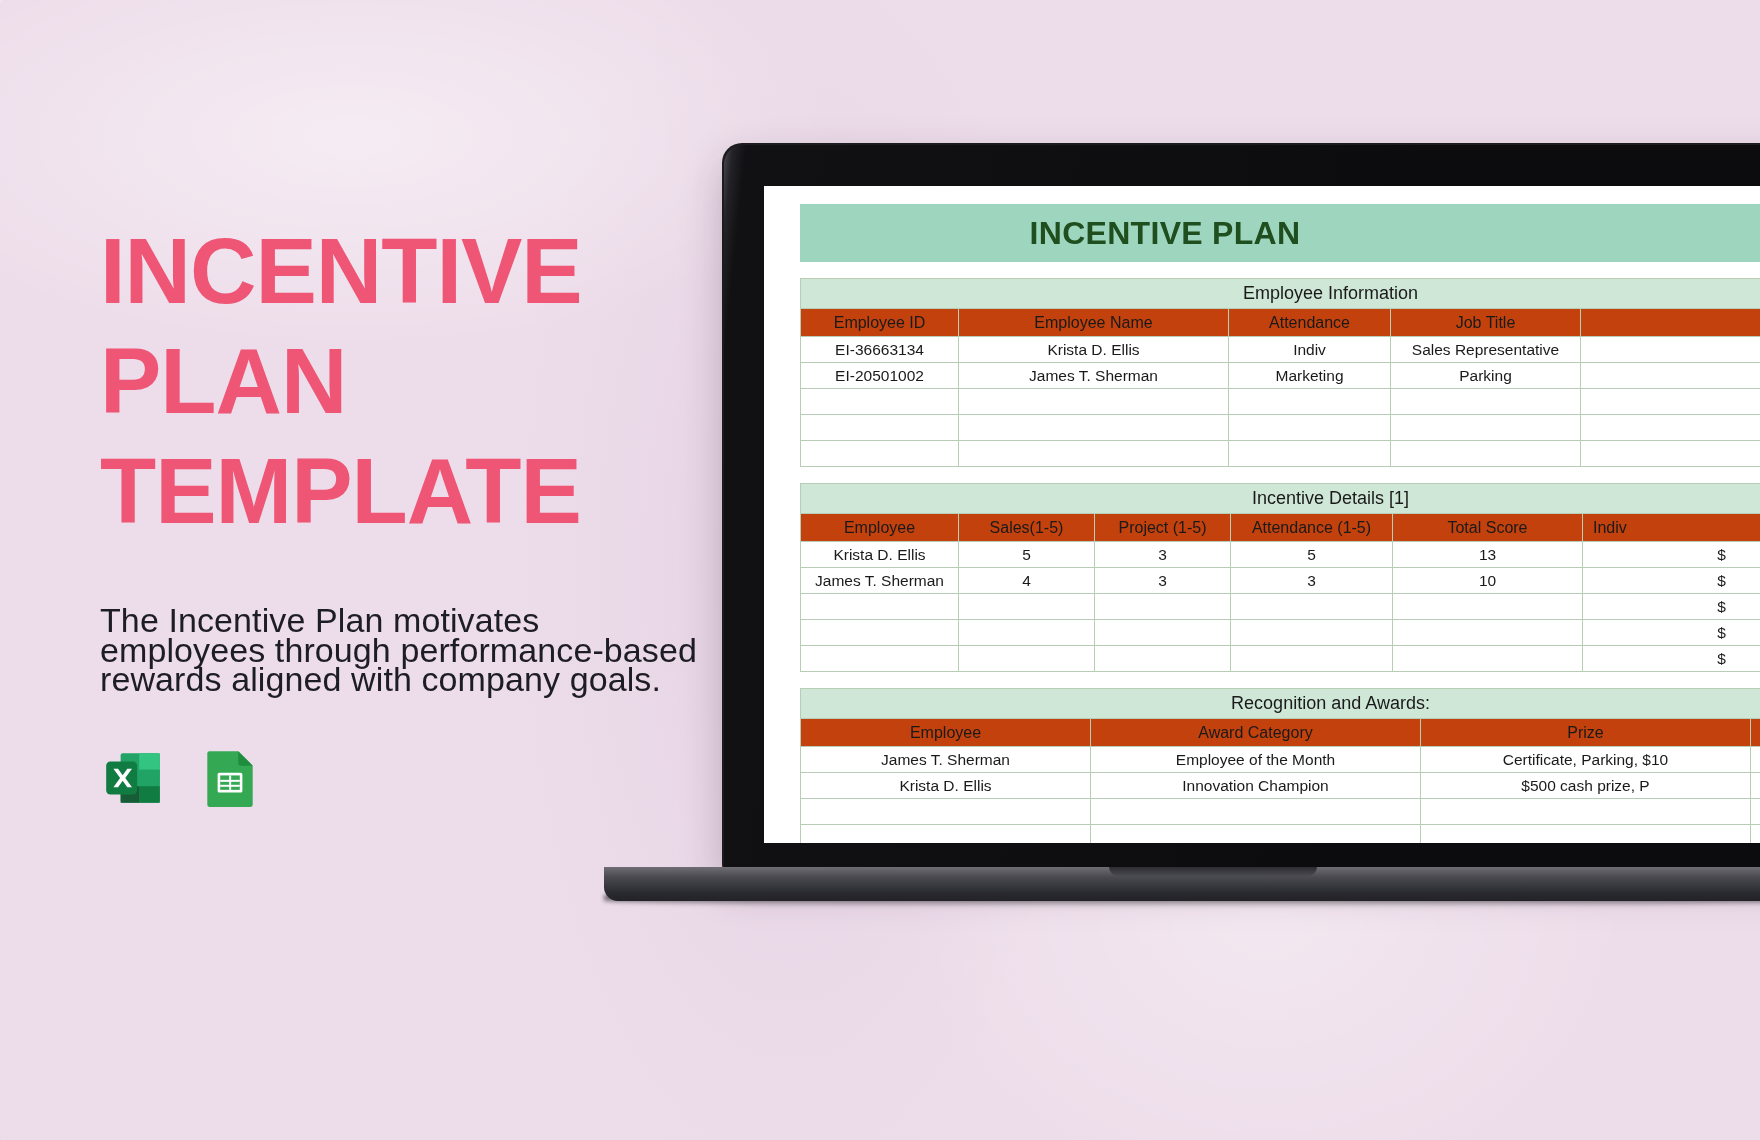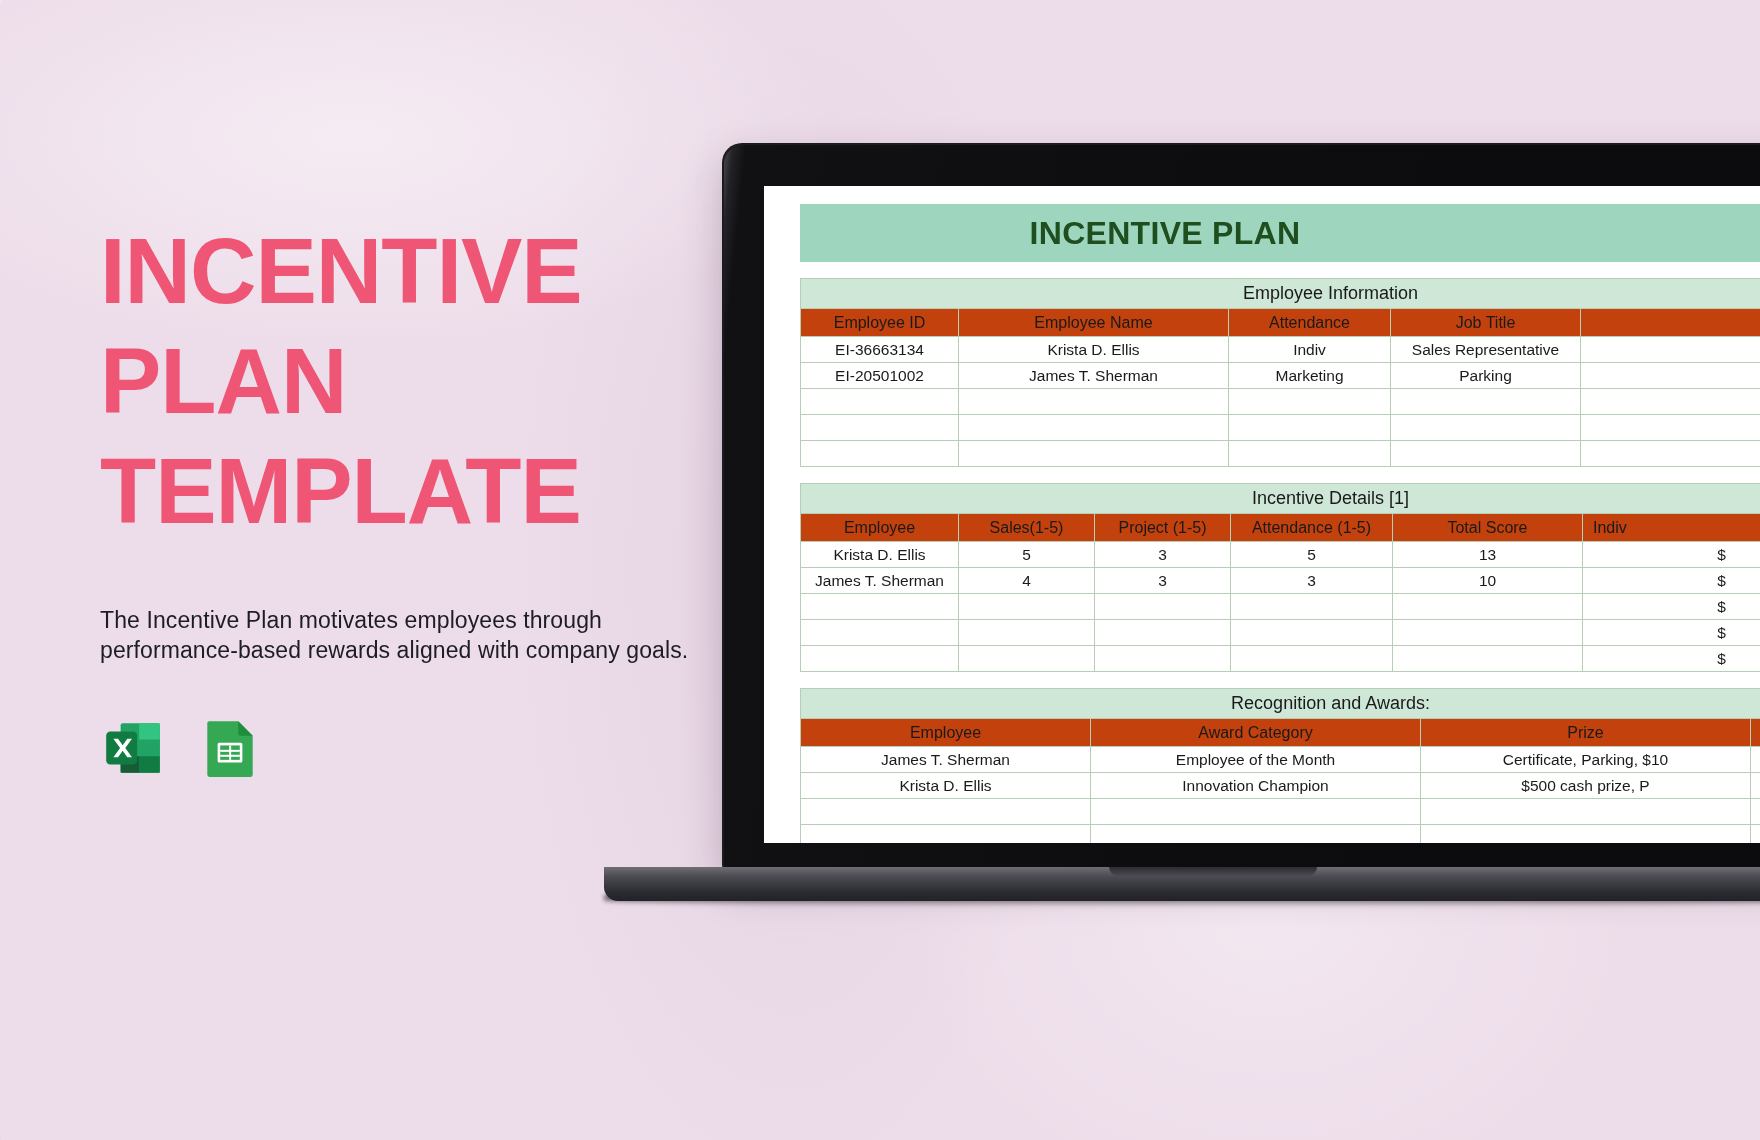--- a/index.html
+++ b/index.html
@@ -37,21 +37,21 @@
     font-weight: bold;
     font-size: 92px;
     line-height: 110px;
     letter-spacing: -1px;
     text-transform: uppercase;
   }
   .headline .line { display: block; }
   .subtext {
     margin-top: 60px;
     color: #1d1d24;
-    font-size: 23px;
+    font-size: 34px;
     line-height: 29.5px;
     max-width: 600px;
     letter-spacing: .1px;
   }
   .icon-row {
     margin-top: 50px;
     display: flex;
     align-items: center;
     gap: 31px;
   }

